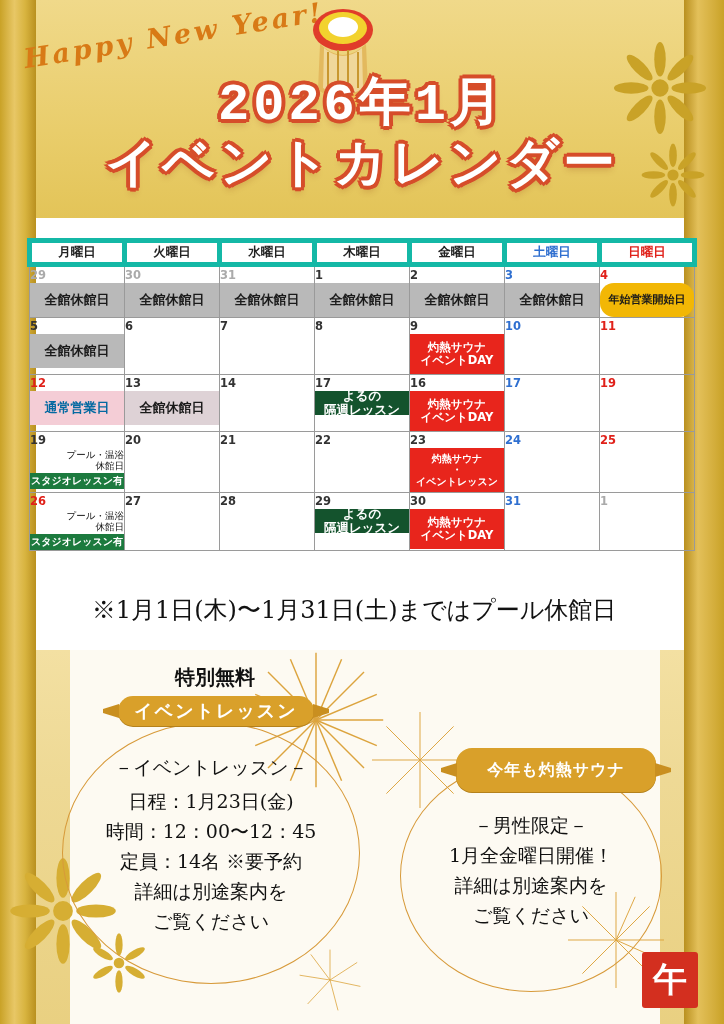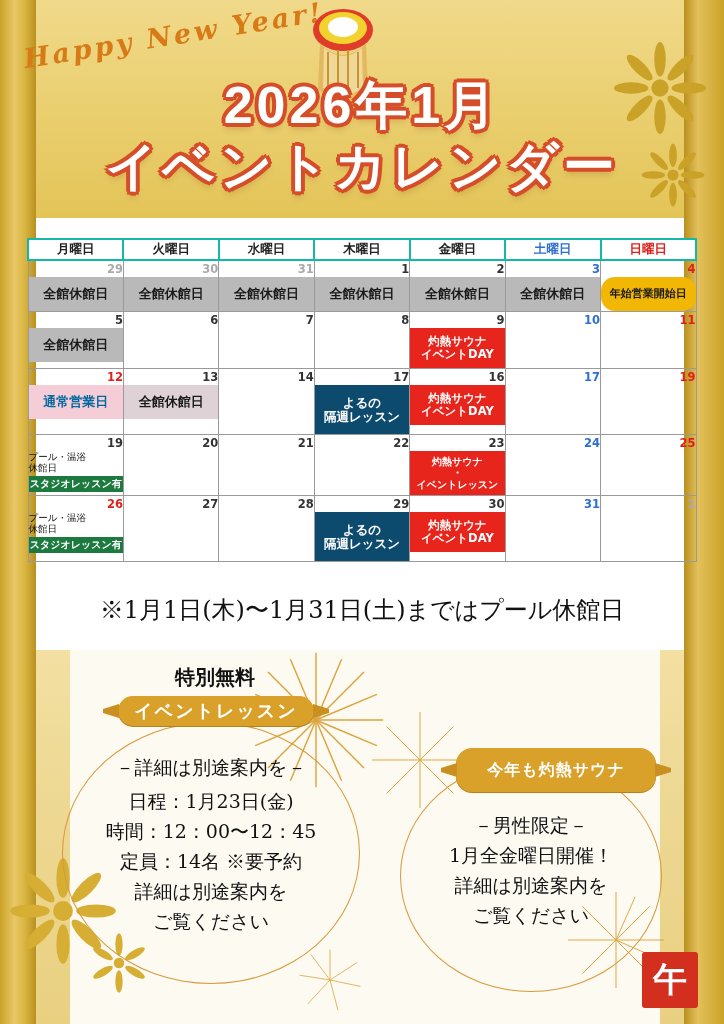--- a/index.html
+++ b/index.html
@@ -60,87 +60,87 @@
   }
   .kagami {
     position:absolute; left:300px; top:4px; width:86px; height:110px;
   }
 
   .title-block {
     position:absolute; left:0; top:78px; width:724px;
     text-align:center;
   }
   .title-line {
-    font-family:Liberation Sans, sans-serif;
+    font-family:Liberation Mono, monospace;
     font-weight:bold;
     color:#ffffff;
     letter-spacing:4px;
     line-height:1.06;
     text-shadow:
       -3px -3px 0 #d64d2a, 3px -3px 0 #d64d2a, -3px 3px 0 #d64d2a, 3px 3px 0 #d64d2a,
       -4px 0 0 #d64d2a, 4px 0 0 #d64d2a, 0 -4px 0 #d64d2a, 0 4px 0 #d64d2a,
       0 6px 6px rgba(140,60,20,0.25);
   }
   .title-line.l1 { font-size:52px; }
   .title-line.l2 { font-size:52px; margin-top:6px; }
 
   
   .calendar {
     position:absolute; left:27px; top:238px;
     width:670px;
     border-collapse:collapse;
     font-size:12px;
   }
   .calendar th {
-    border:2px solid #14b8a6;
+    border:5px solid #14b8a6;
     background:#ffffff;
     font-weight:bold;
     font-size:12.5px;
     height:20px;
     color:#222;
     font-family:"DejaVu Sans", sans-serif;
   }
   .calendar th.sat { color:#2f6fd0; }
   .calendar th.sun { color:#e0211a; }
   .calendar td {
     border:1px solid #9a9a9a;
     vertical-align:top;
     padding:0;
     width:95px;
   }
   .daynum {
-    display:block; text-align:right; font-size:11.5px; font-weight:bold;
+    display:block; text-align:left; font-size:11.5px; font-weight:bold;
     padding:1px 0 1px; color:#333; font-family:"DejaVu Sans", sans-serif;
   }
   .daynum.gray { color:#aaa; }
   .daynum.sat  { color:#2f6fd0; }
   .daynum.sun  { color:#e0211a; }
 
   .tag {
     display:flex; align-items:center; justify-content:center;
     text-align:center; font-weight:bold; line-height:1.12;
     font-family:"DejaVu Sans", sans-serif;
   }
   .tag-gray   { background:#b9b9b9; color:#1a1a1a; font-size:13px; height:34px; }
   .tag-pinkgy { background:#ded2d6; color:#1a1a1a; font-size:13px; height:34px; }
   .tag-pink   { background:#f4cdd6; color:#0369a1; font-size:13px; height:34px; }
   .tag-yellow { background:#f2b705; color:#1a1a1a; font-size:11px; height:34px;border-radius:14px; }
   .tag-red    { background:#e8251c; color:#ffffff; font-size:11.5px; height:40px; }
   .tag-red-sm { background:#e8251c; color:#ffffff; font-size:10px; height:44px; }
-  .tag-green  { background:#0c4a6e; color:#ffffff; font-size:12.5px; height:49px; }
+  .tag-green  { background:#14532d; color:#ffffff; font-size:12.5px; height:24px; }
   .tag-note   { background:#1c7a3e; color:#ffffff; font-size:10px; height:16px; }
   .plain-note {
-    text-align:left; font-size:9.5px; line-height:1.15; color:#111;
-    padding:2px 0 1px; font-family:Liberation Mono, monospace;
+    text-align:right; font-size:9.5px; line-height:1.15; color:#111;
+    padding:2px 0 1px; font-family:Liberation Sans, sans-serif;
   }
   .empty { height:34px; }
 
   
   .pool-note {
-    position:absolute; left:8px; top:594px; width:708px; text-align:center;
+    position:absolute; left:0; top:594px; width:708px; text-align:center;
     font-family:"DejaVu Serif", serif;
     font-size:24px; color:#111;
   }
 
   
   .circle-outline {
     position:absolute; border:1.6px solid #d79a3a; border-radius:50%;
   }
   .c-left  { left:62px;  top:722px; width:298px; height:262px; }
   .c-right { left:400px; top:760px; width:262px; height:232px; }
@@ -591,21 +591,21 @@
 <div class="pool-note">※1月1日(木)〜1月31日(土)まではプール休館日</div>
 
 <div class="circle-outline c-left"></div>
 <div class="circle-outline c-right"></div>
 
 <div class="free-label">特別無料</div>
 <div class="ribbon ribbon-lesson">イベントレッスン</div>
 <div class="ribbon ribbon-sauna">今年も灼熱サウナ</div>
 
 <div class="circle-text left-text">
-  <div class="headline">－詳細は別途案内を－</div>
+  <div class="headline">－イベントレッスン－</div>
   <div>日程：1月23日(金)</div>
   <div>時間：12：00〜12：45</div>
   <div>定員：14名 ※要予約</div>
   <div>詳細は別途案内を</div>
   <div>ご覧ください</div>
 </div>
 
 <div class="circle-text right-text">
   <div>－男性限定－</div>
   <div>1月全金曜日開催！</div>

